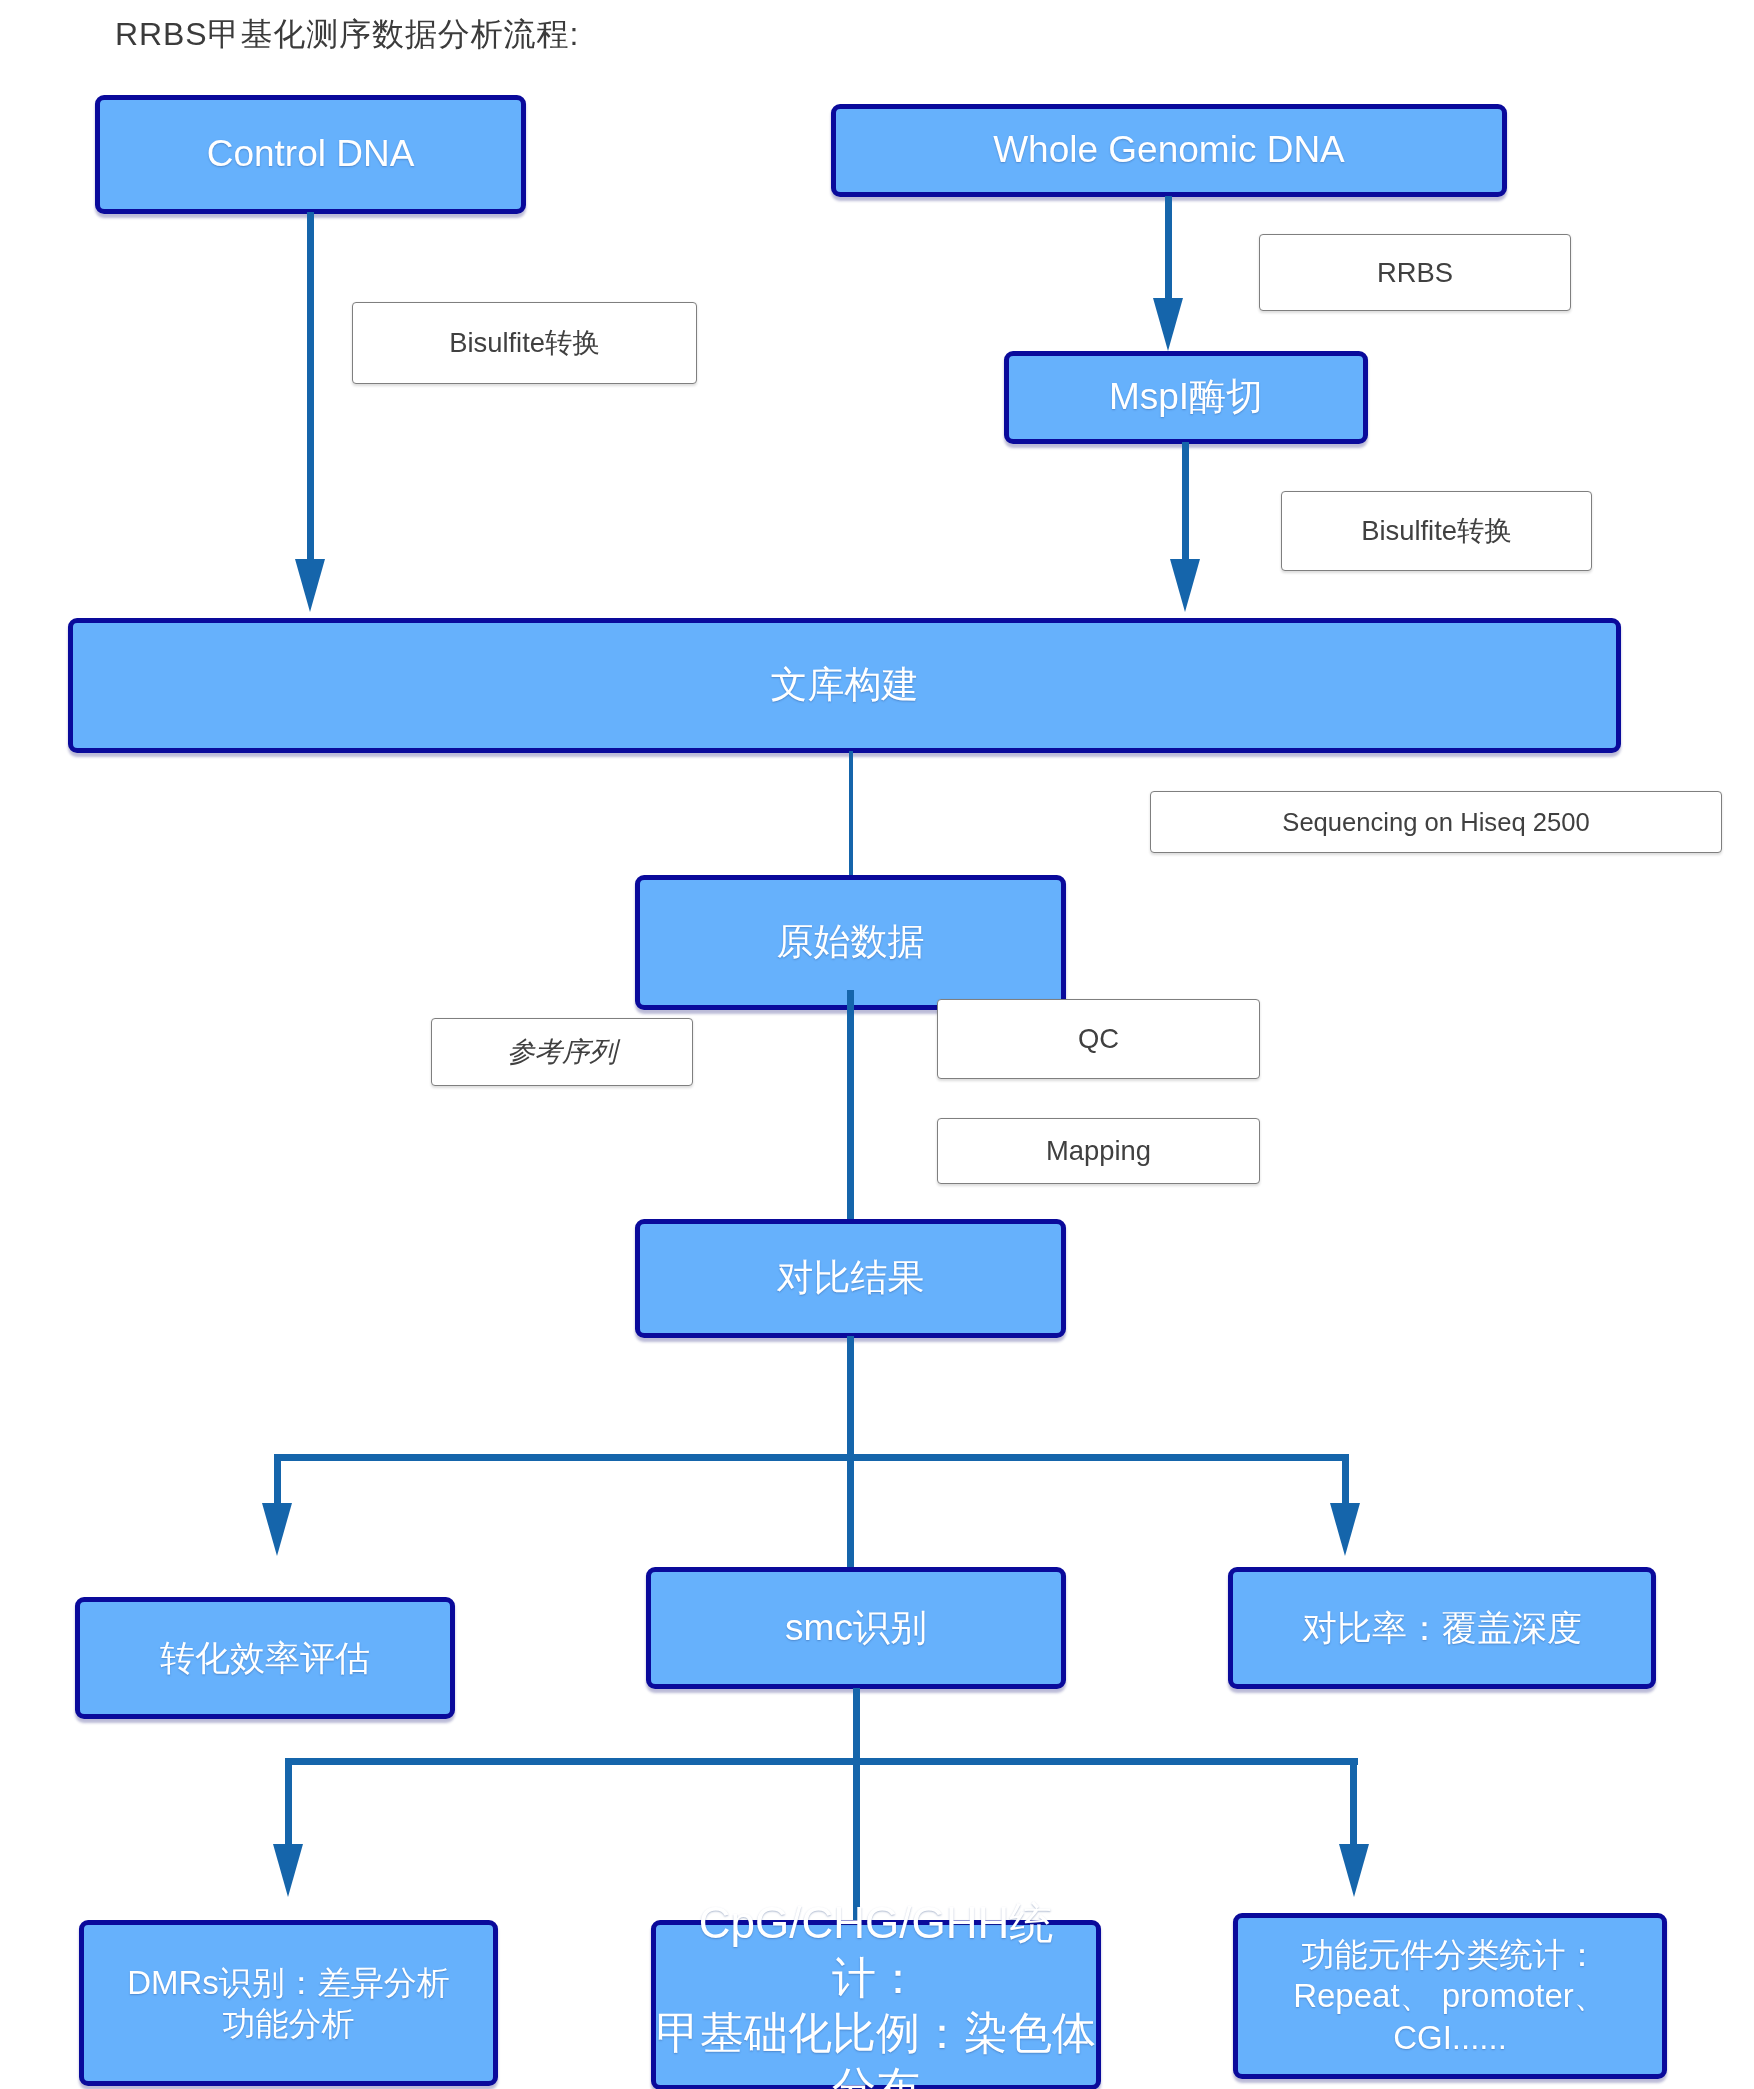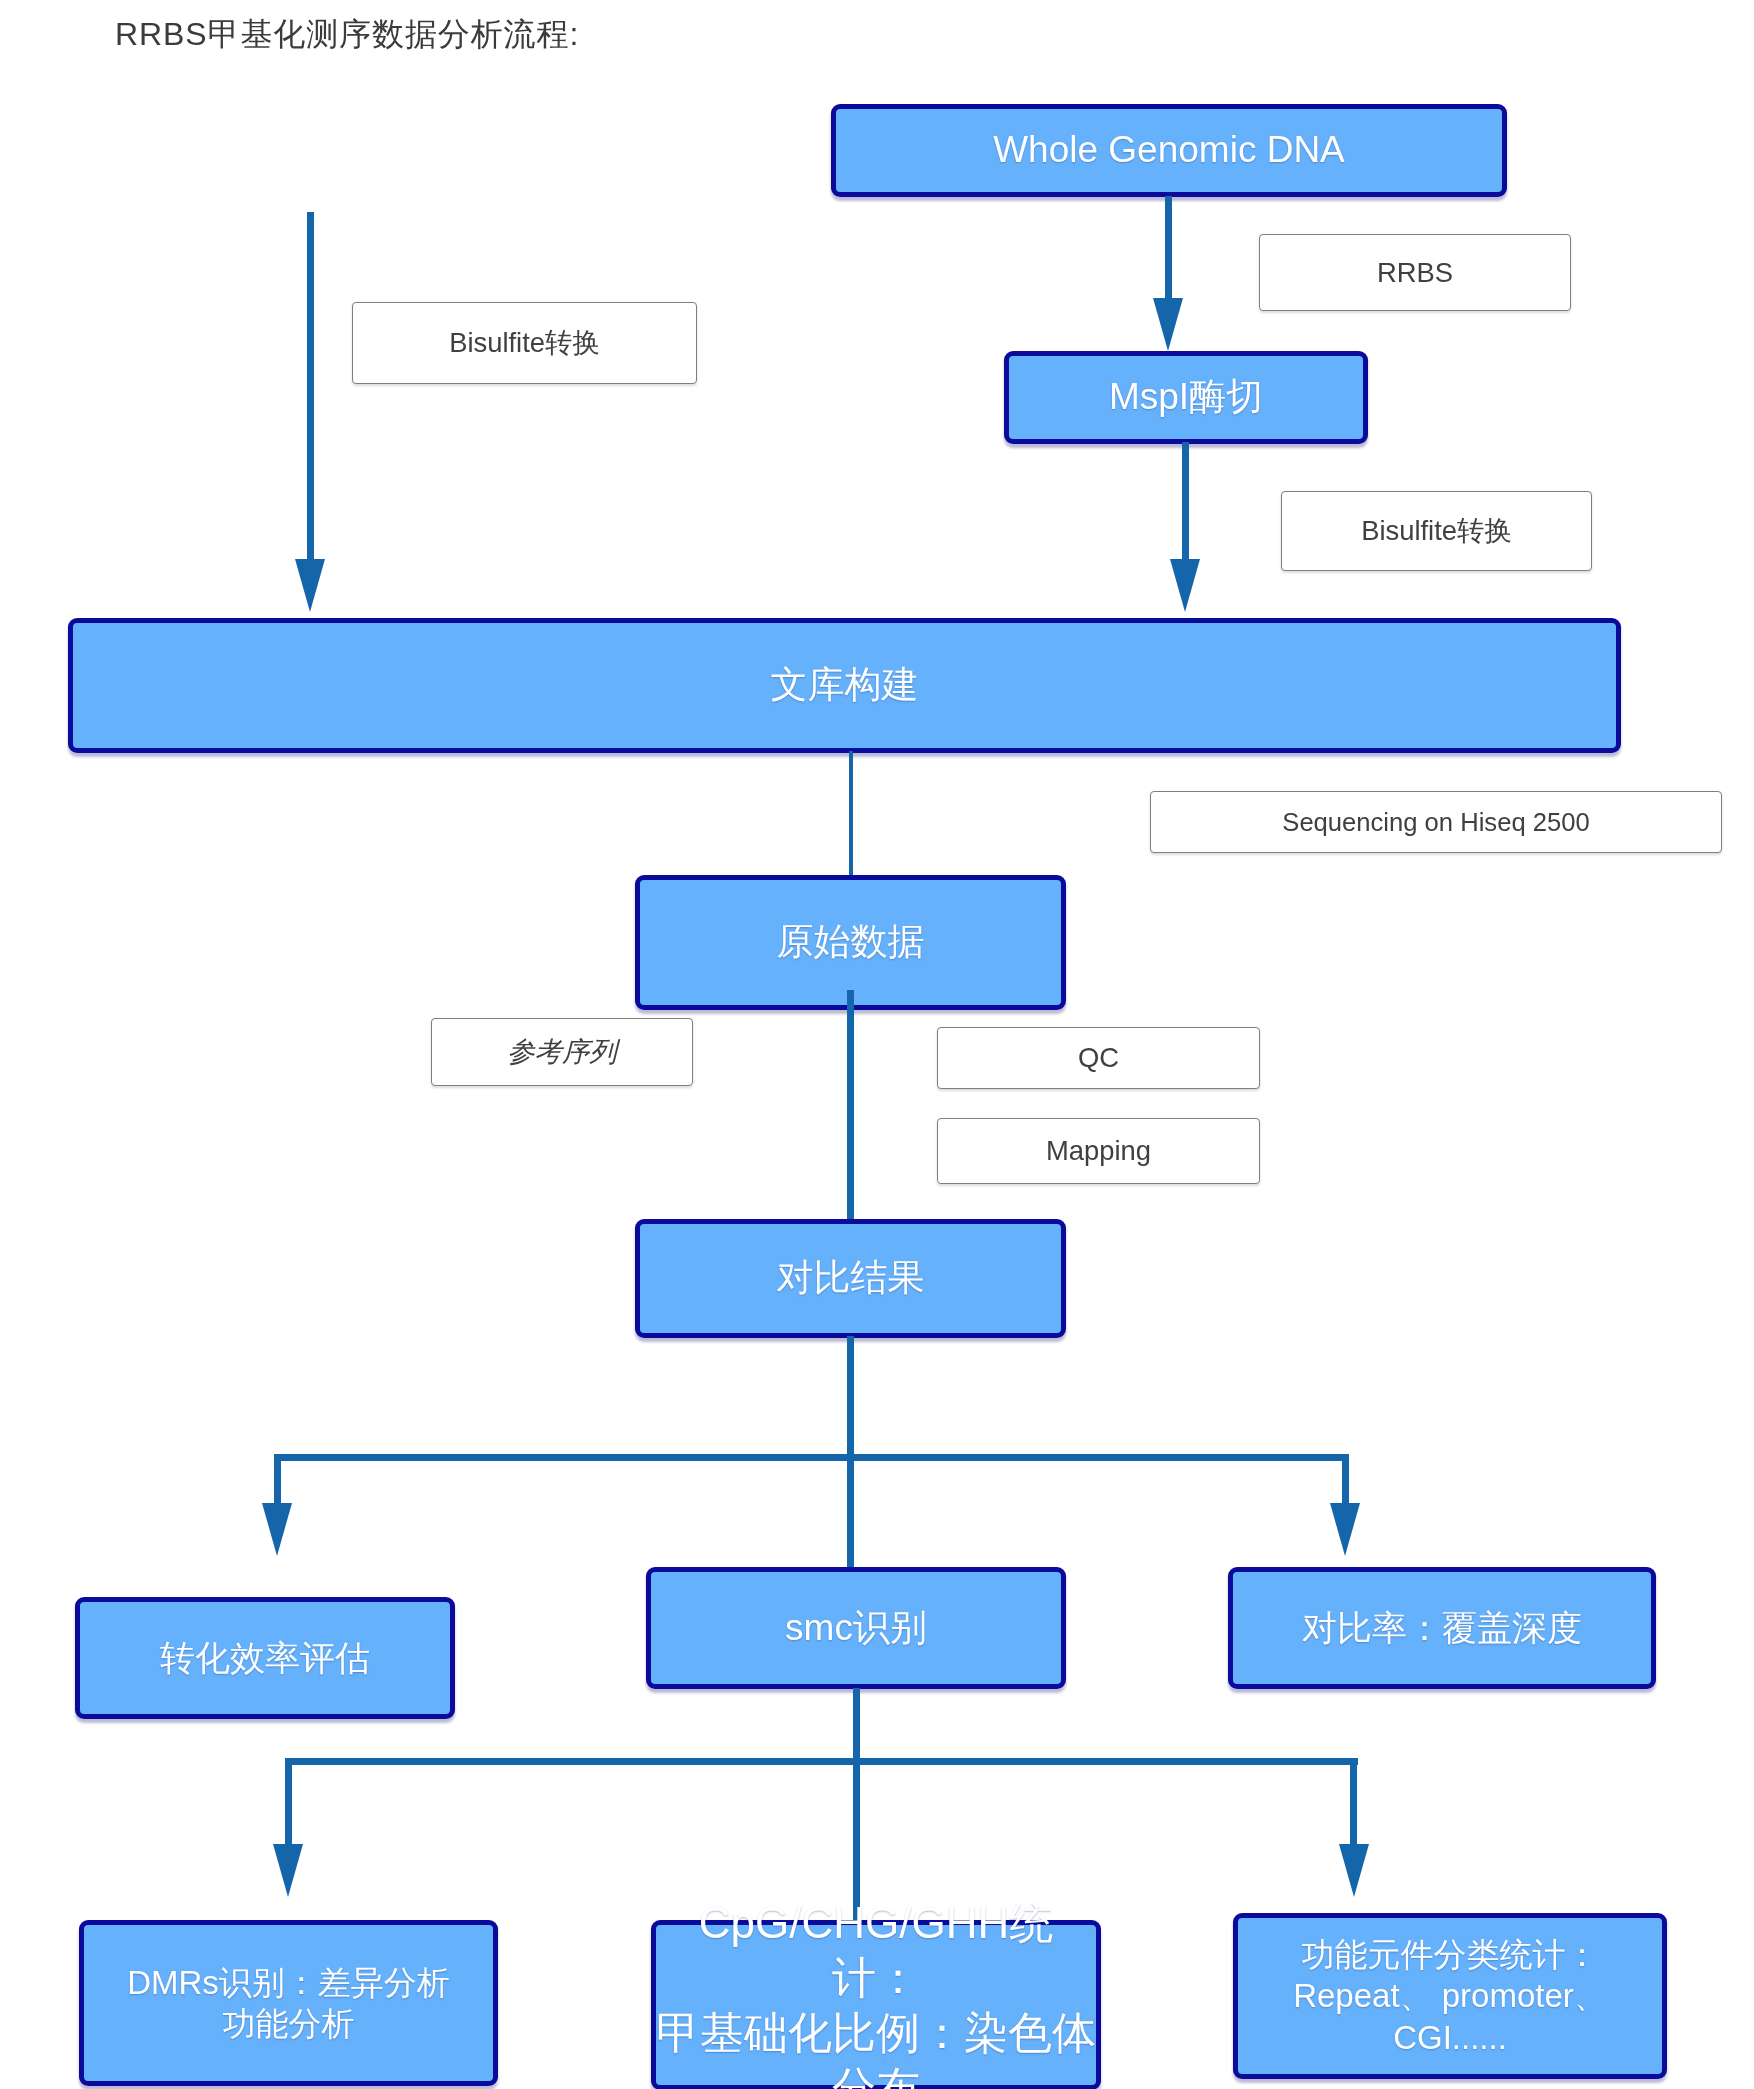--- a/index.html
+++ b/index.html
@@ -91,21 +91,21 @@
   #n-dmrs    { left: 79px;  top: 1920px; width: 419px; height: 166px; font-size: 33px; }
   #n-cpg     { left: 651px; top: 1920px; width: 450px; height: 170px; font-size: 44px; }
   #n-func    { left: 1233px; top: 1913px; width: 434px; height: 166px; font-size: 33px; }
 
   
   #l-rrbs  { left: 1259px; top: 234px; width: 312px; height: 77px; }
   #l-bis-l { left: 352px;  top: 302px; width: 345px; height: 82px; }
   #l-bis-r { left: 1281px; top: 491px; width: 311px; height: 80px; }
   #l-seq   { left: 1150px; top: 791px; width: 572px; height: 62px; font-size: 25.6px; }
   #l-ref   { left: 431px;  top: 1018px; width: 262px; height: 68px; font-style: italic; }
-  #l-qc    { left: 937px; top: 1027px; width: 323px; height: 62px; }
+  #l-qc    { left: 937px; top: 999px; width: 323px; height: 80px; }
   #l-map   { left: 937px; top: 1118px; width: 323px; height: 66px; }
 
   
   #c-ctrl-stem  { left: 307px;  top: 212px;  height: 351px; }
   #c-ctrl-head  { left: 295px;  top: 559px; }
   #c-wg-stem    { left: 1165px; top: 196px;  height: 106px; }
   #c-wg-head    { left: 1153px; top: 298px; }
   #c-mspi-stem  { left: 1182px; top: 442px;  height: 122px; }
   #c-mspi-head  { left: 1170px; top: 559px; }
   #c-lib-raw    { left: 849px;  top: 751px;  height: 126px; }
@@ -125,20 +125,21 @@
   #c-b2-right-stem  { left: 1350px; top: 1762px; height: 84px; }
   #c-b2-right-head  { left: 1339px; top: 1844px; }
 </style>
 </head>
 <body>
 
 <div class="canvas">
 
   <div class="title">RRBS甲基化测序数据分析流程:</div>
 
+  <div class="node" id="n-control">Control DNA</div>
   <div class="node" id="n-wg">Whole Genomic DNA</div>
 
   <div class="vline" id="c-ctrl-stem"></div>
   <div class="arrowhead" id="c-ctrl-head"></div>
 
   <div class="vline" id="c-wg-stem"></div>
   <div class="arrowhead" id="c-wg-head"></div>
 
   <div class="steplabel" id="l-rrbs">RRBS</div>
   <div class="steplabel" id="l-bis-l">Bisulfite转换</div>

